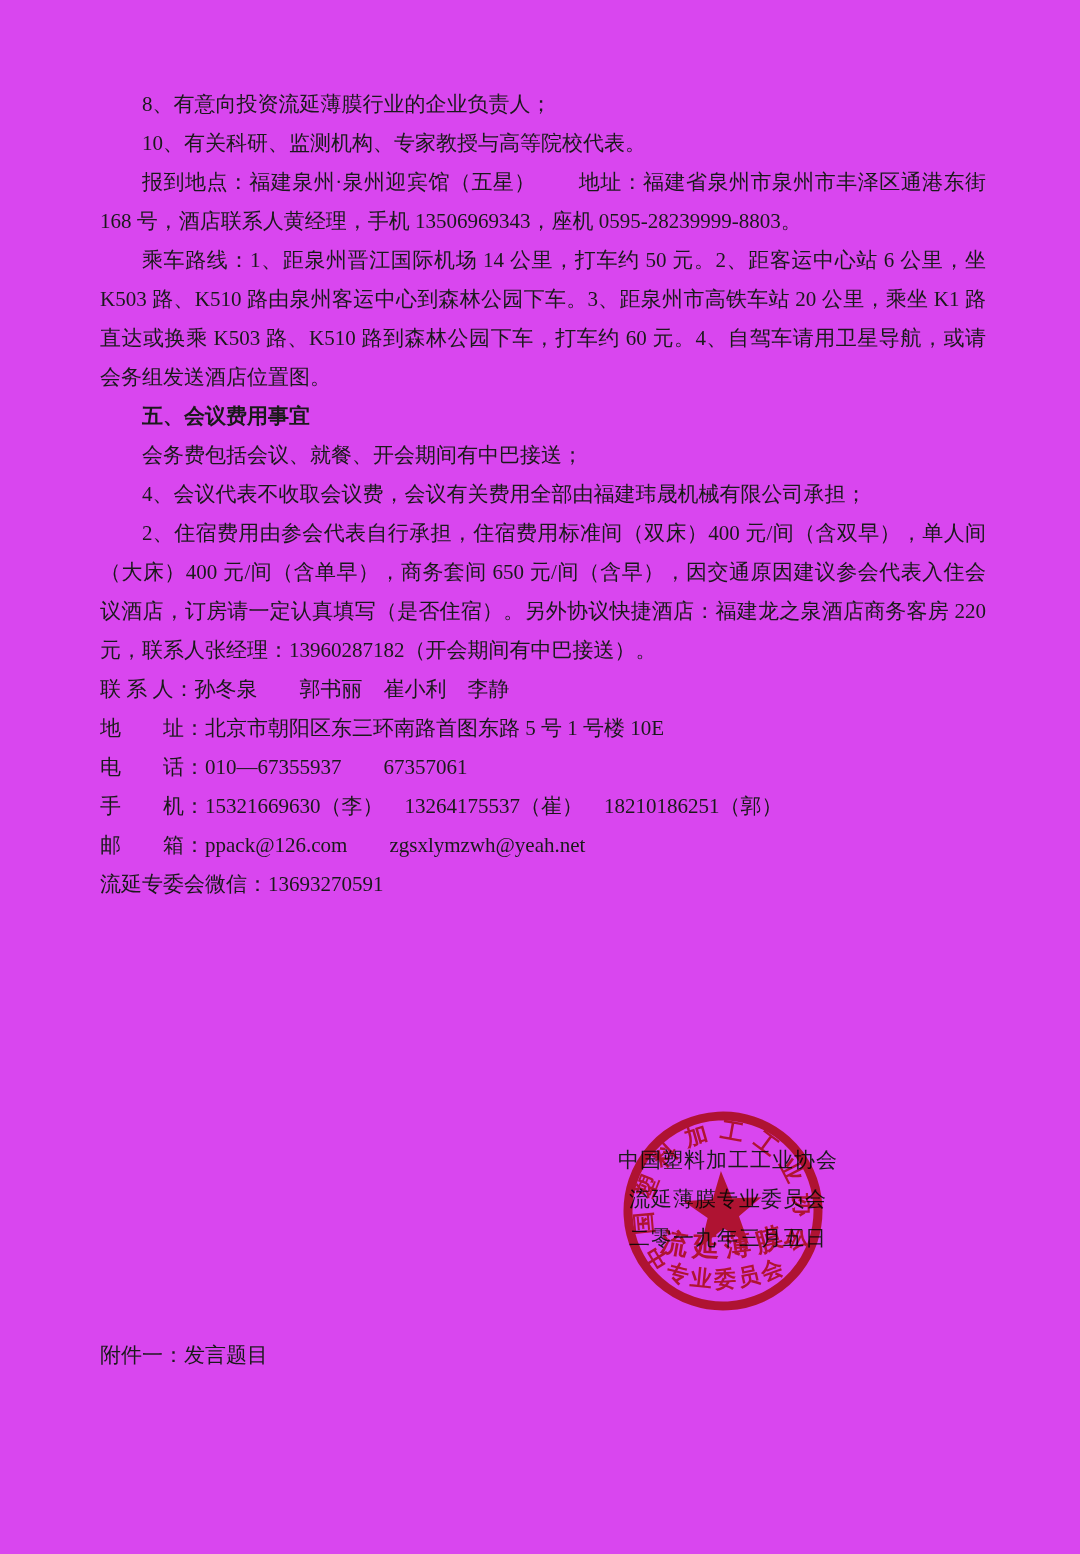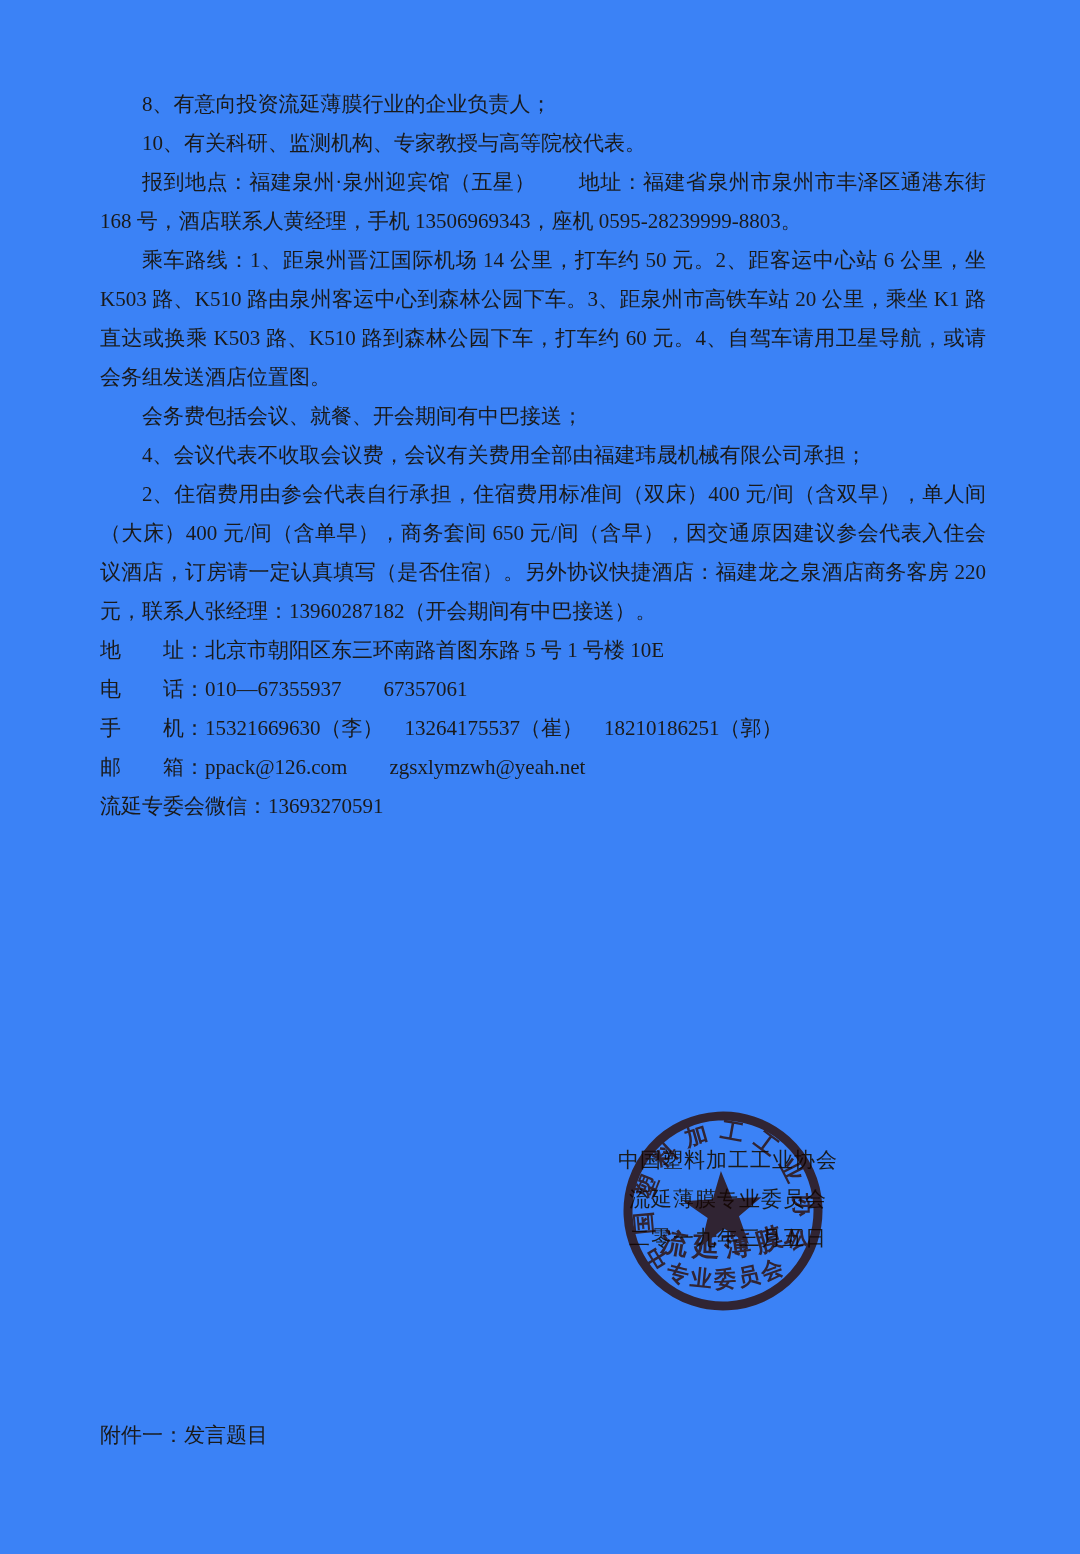--- a/index.html
+++ b/index.html
@@ -1,20 +1,20 @@
 <!DOCTYPE html>
 <html><head>
 <meta charset="utf-8">
 <style>
   html, body { margin: 0; padding: 0; background: #ffffff; }
   .page {
     position: relative;
     width: 1080px;
     height: 1554px;
-    background: #3b82f6;
+    background: #d946ef;
     overflow: hidden;
     font-family: "Liberation Serif", "DejaVu Serif", serif;
     color: #1a1a1a;
   }
   .doc-body {
     position: absolute;
     left: 100px;
     top: 85px;
     width: 886px;
     font-size: 21px;
@@ -31,21 +31,21 @@
     top: 1141px;
     width: 272px;
     text-align: center;
     font-size: 21px;
     line-height: 39px;
     letter-spacing: 1px;
   }
   .attachments {
     position: absolute;
     left: 100px;
-    top: 1414px;
+    top: 1334px;
     font-size: 21px;
     line-height: 42px;
   }
   .stamp {
     position: absolute;
     left: 608px;
     top: 1096px;
     width: 230px;
     height: 230px;
     mix-blend-mode: multiply;
@@ -67,23 +67,25 @@
 </head>
 <body>
 
 <div class="page">
 
   <div class="doc-body">
       <p class="indent"><span>8、有意向投资流延薄膜行业的企业负责人；</span></p>
       <p class="indent"><span>10、有关科研、监测机构、专家教授与高等院校代表。</span></p>
       <p class="indent"><span>报到地点：福建泉州·泉州迎宾馆</span><span class="bold">（五星）</span><span>　　地址：福建省泉州市泉州市丰泽区通港东街 168 号，酒店联系人</span><span class="bold">黄经理，手机 13506969343，座机 0595-28239999-8803</span><span>。</span></p>
       <p class="indent"><span>乘车路线：1、距泉州晋江国际机场 14 公里，打车约 50 元。2、距客运中心站 6 公里，坐 K503 路、K510 路由泉州客运中心到森林公园下车。3、距泉州市高铁车站 20 公里，乘坐 K1 路直达或换乘 K503 路、K510 路到森林公园下车，打车约 60 元。4、自驾车请用卫星导航，或请会务组发送酒店位置图。</span></p>
+      <p class="heading indent"><span>五、会议费用事宜</span></p>
       <p class="indent"><span>会务费包括会议、就餐、开会期间有中巴接送；</span></p>
       <p class="indent"><span>4、会议代表不收取会议费，会议有关费用全部由福建玮晟机械有限公司承担；</span></p>
       <p class="indent"><span>2、住宿费用由参会代表自行承担，住宿费用标准间（双床）400 元/间（含双早），单人间（大床）400 元/间（含单早），商务套间 650 元/间（含早），</span><span class="bold">因交通原因建议参会代表入住会议酒店，订房请一定认真填写（是否住宿）。</span><span>另外协议快捷酒店：福建龙之泉酒店</span><span class="bold">商务客房 220 元，</span><span>联系人张经理：13960287182（开会期间有中巴接送）。</span></p>
+      <p class=""><span>联 系 人：孙冬泉　　郭书丽　崔小利　李静</span></p>
       <p class=""><span>地　　址：北京市朝阳区东三环南路首图东路 5 号 1 号楼 10E</span></p>
       <p class=""><span>电　　话：010—67355937　　67357061</span></p>
       <p class=""><span>手　　机：15321669630（李）　13264175537（崔）　18210186251（郭）</span></p>
       <p class=""><span>邮　　箱：ppack@126.com　　zgsxlymzwh@yeah.net</span></p>
       <p class=""><span>流延专委会微信：13693270591</span></p>
     </div>
 
   <div class="signature">
     <div>中国塑料加工工业协会</div>
     <div>流延薄膜专业委员会</div>

